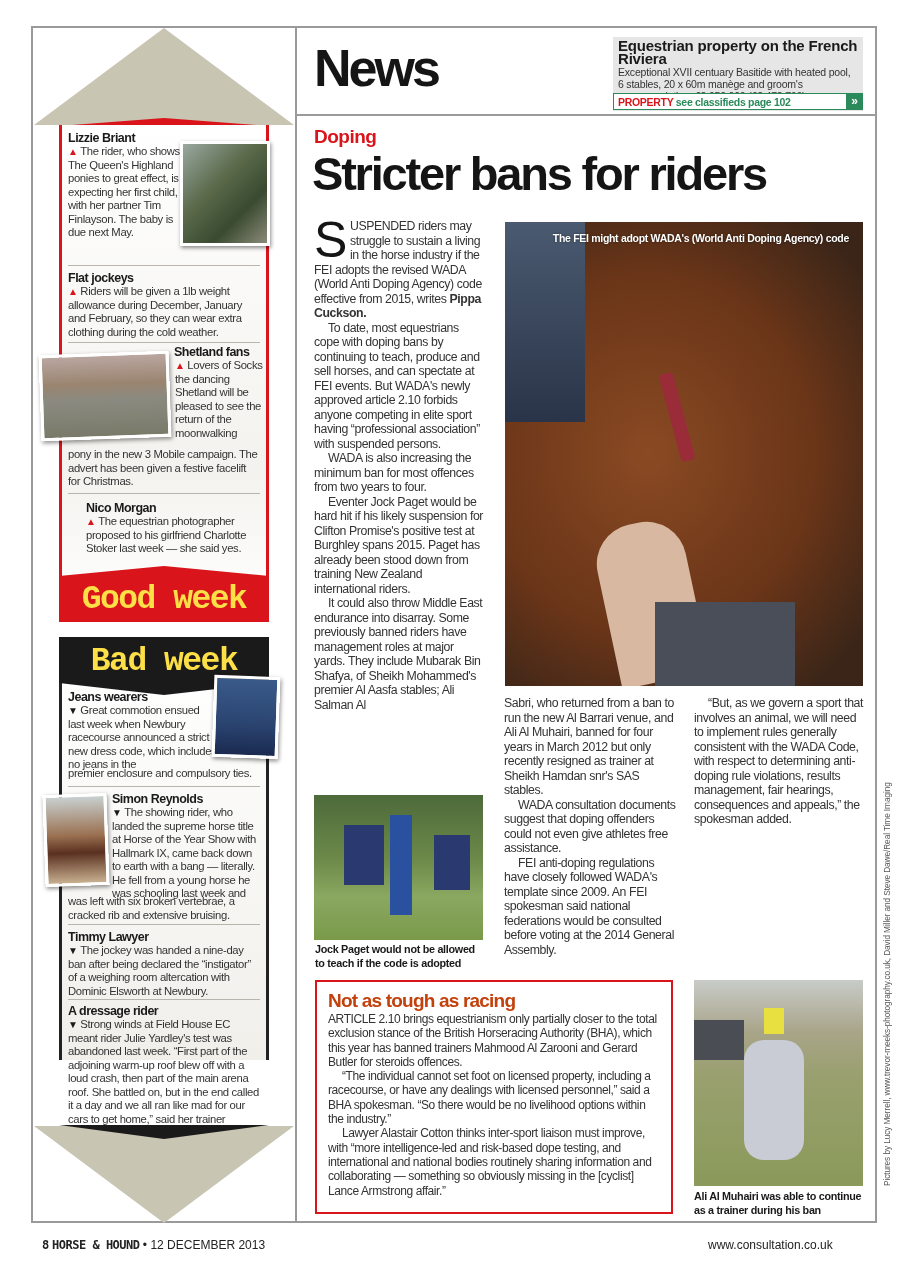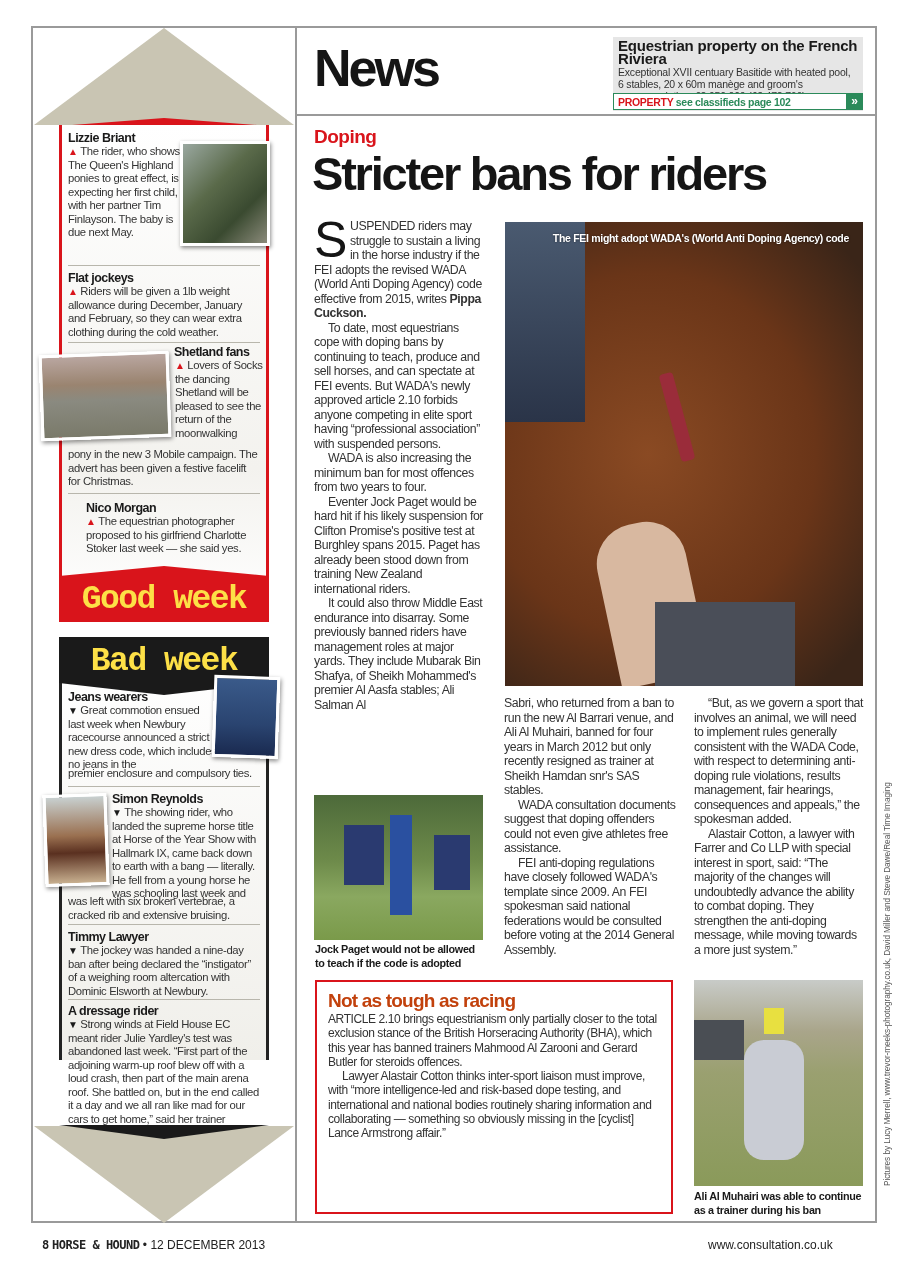--- a/index.html
+++ b/index.html
@@ -187,33 +187,33 @@
 </div>
 
 <div class="col" style="left:504px; top:696px; width:172px;">
   <p class="first">Sabri, who returned from a ban to run the new Al Barrari venue, and Ali Al Muhairi, banned for four years in March 2012 but only recently resigned as trainer at Sheikh Hamdan snr's SAS stables.</p>
   <p>WADA consultation documents suggest that doping offenders could not even give athletes free assistance.</p>
   <p>FEI anti-doping regulations have closely followed WADA's template since 2009. An FEI spokesman said national federations would be consulted before voting at the 2014 General Assembly.</p>
 </div>
 
 <div class="col" style="left:694px; top:696px; width:172px;">
   <p>“But, as we govern a sport that involves an animal, we will need to implement rules generally consistent with the WADA Code, with respect to determining anti-doping rule violations, results management, fair hearings, consequences and appeals,” the spokesman added.</p>
-  <p>Alastair Cotton, a lawyer with Farrer and Co LLP with special interest in sport, said: “The majority of the changes will undoubtedly advance the ability to combat doping. They strengthen the anti-doping message, while moving towards a more just system.”</p>
 </div>
 
 <div class="pic-jock">
   <div style="position:absolute; left:30px; top:30px; width:40px; height:60px; background:#2a3a70;"></div>
   <div style="position:absolute; left:76px; top:20px; width:22px; height:100px; background:#2a50a0;"></div>
   <div style="position:absolute; left:120px; top:40px; width:36px; height:55px; background:#2a3a70;"></div>
 </div>
 <div class="caption" style="left:315px; top:942px; width:170px;">Jock Paget would not be allowed to teach if the code is adopted</div>
 
 <div class="sidebar-box">
   <h3>Not as tough as racing</h3>
   <p class="first">ARTICLE 2.10 brings equestrianism only partially closer to the total exclusion stance of the British Horseracing Authority (BHA), which this year has banned trainers Mahmood Al Zarooni and Gerard Butler for steroids offences.</p>
+  <p>“The individual cannot set foot on licensed property, including a racecourse, or have any dealings with licensed personnel,” said a BHA spokesman. “So there would be no livelihood options within the industry.”</p>
   <p>Lawyer Alastair Cotton thinks inter-sport liaison must improve, with “more intelligence-led and risk-based dope testing, and international and national bodies routinely sharing information and collaborating — something so obviously missing in the [cyclist] Lance Armstrong affair.”</p>
 </div>
 
 <div class="pic-ali">
   <div style="position:absolute; left:0; top:40px; width:50px; height:40px; background:#4a4e54;"></div>
   <div style="position:absolute; left:70px; top:28px; width:20px; height:26px; background:#e8e040;"></div>
   <div style="position:absolute; left:50px; top:60px; width:60px; height:120px; background:#c9ccd4; border-radius:20px;"></div>
 </div>
 <div class="caption" style="left:694px; top:1189px; width:175px;">Ali Al Muhairi was able to continue as a trainer during his ban</div>
 

